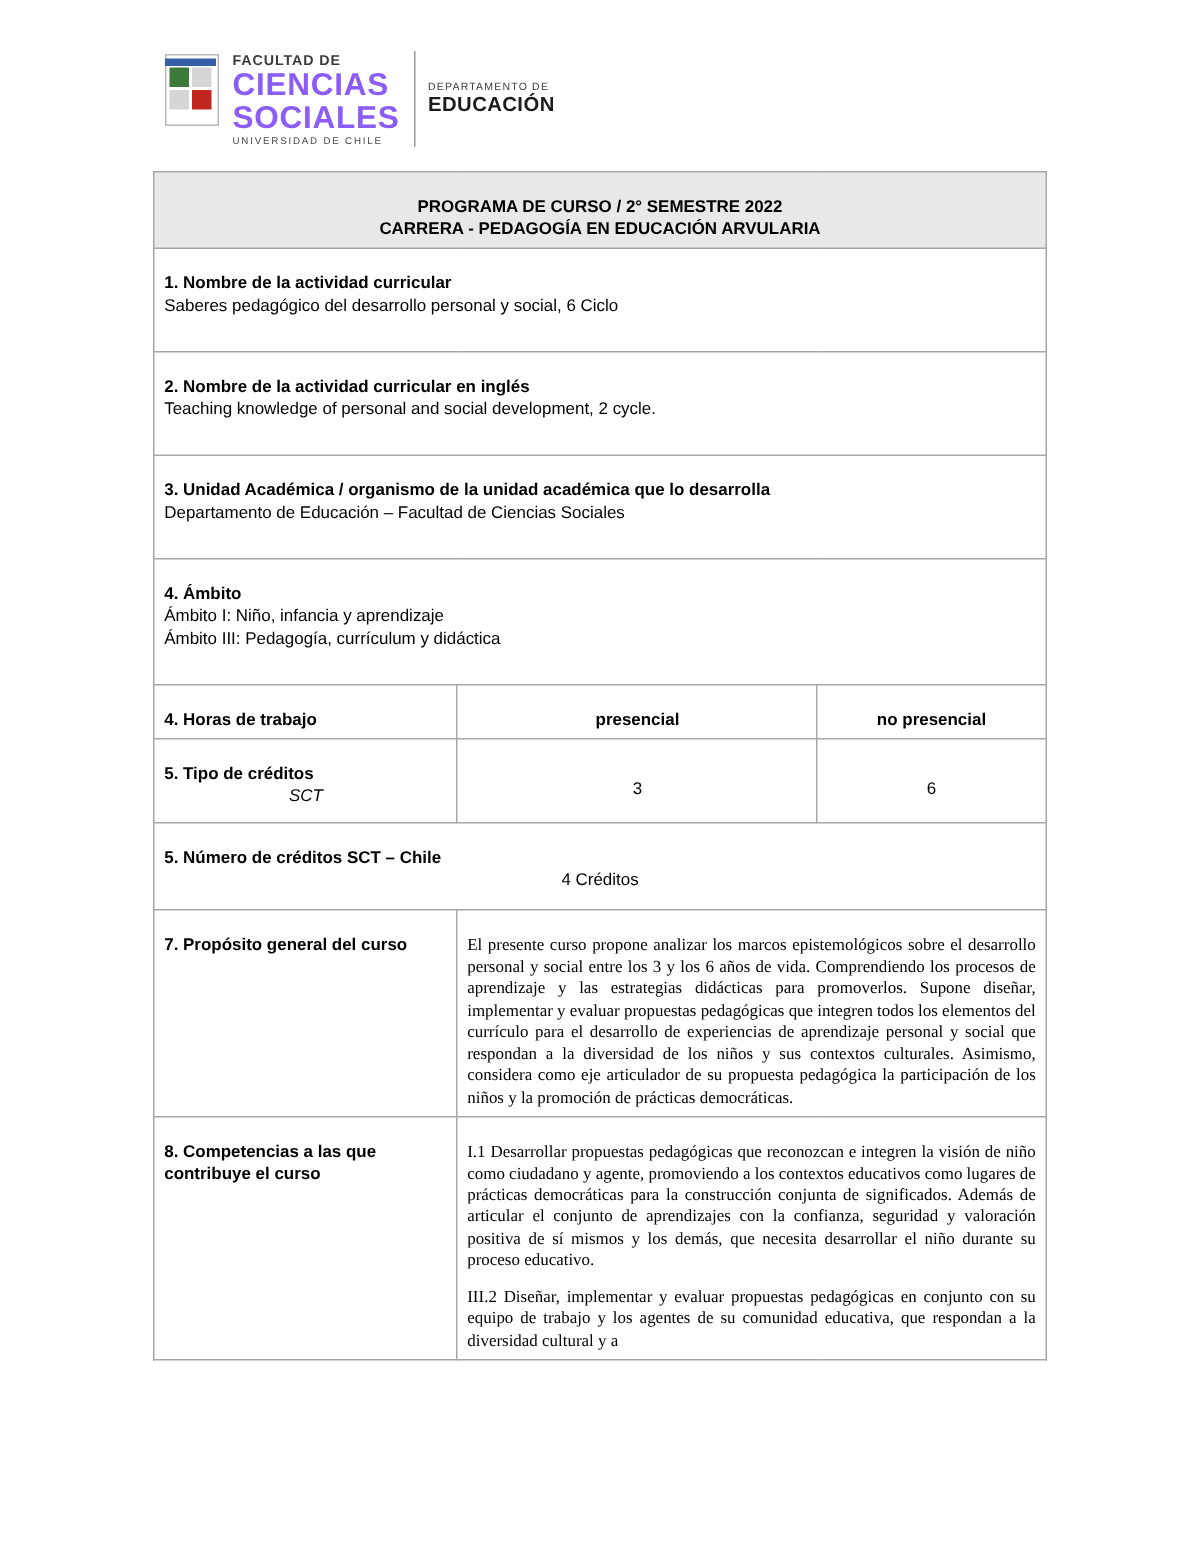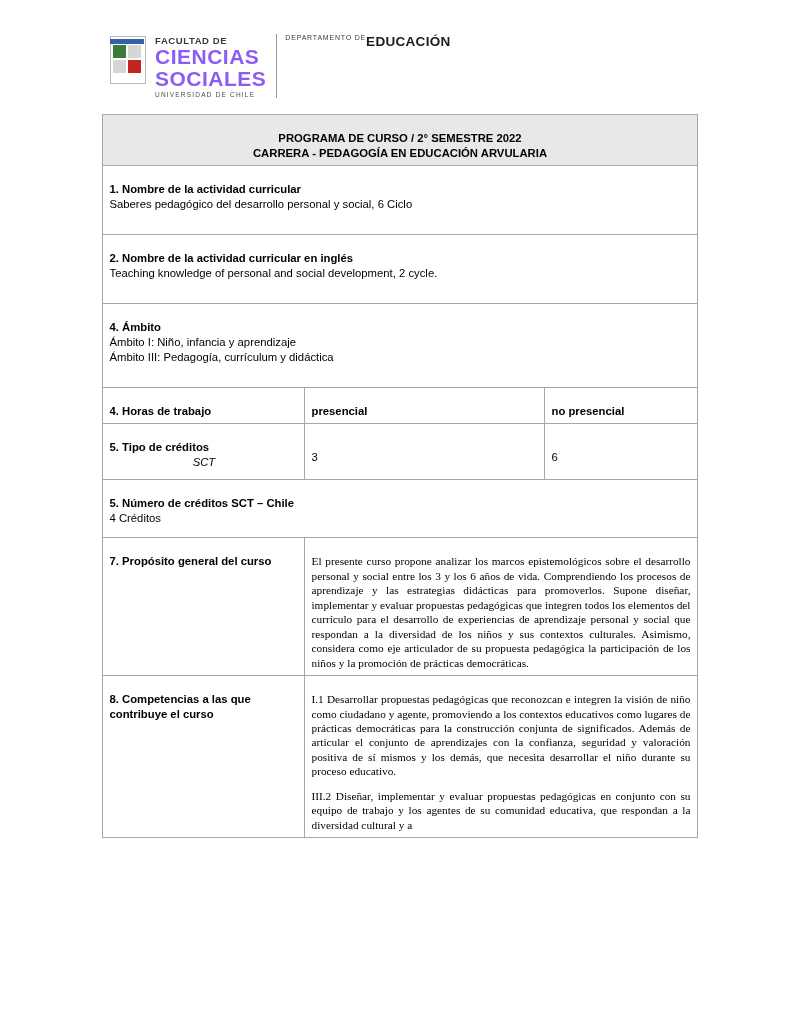--- a/index.html
+++ b/index.html
@@ -86,21 +86,21 @@
     letter-spacing: 1.2px;
     color: #4a4a4a;
     margin-top: 2px;
   }
   .logo-div {
     border-left: 1px solid #9a9a9a;
     margin-left: 10px;
     padding-left: 8px;
     align-self: stretch;
     display: flex;
-    flex-direction: row;
+    flex-direction: column;
     justify-content: center;
   }
   .logo-div .d1 {
     font-size: 7px;
     letter-spacing: 0.8px;
     color: #3b3b3b;
   }
   .logo-div .d2 {
     font-size: 13.5px;
     letter-spacing: 0.3px;
@@ -125,21 +125,21 @@
   .hdr td {
     background: #e8e8e8;
     text-align: center;
     font-weight: bold;
     font-size: 11.3px;
     padding-top: 5px;
     padding-bottom: 5px;
   }
   .hdr .l2 { display: block; }
   .bold { font-weight: bold; }
-  .center { }
+  .center { text-align: center; }
   .just { text-align: justify; font-family: Liberation Serif, serif; }
   .pad-body { margin-top: 1px; }
   .sct {
     display: block;
     text-align: center;
     font-style: italic;
     font-weight: normal;
   }
   ul.bul {
     margin: 0 0 0 2px;
@@ -207,20 +207,26 @@
         </td>
       </tr>
 
       <tr>
         <td colspan="3" style="height:47px">
           <div class="bold">2.  Nombre de la actividad curricular en inglés</div>
           <div class="pad-body">Teaching knowledge of personal and social development, 2 cycle.</div>
         </td>
       </tr>
 
+      <tr>
+        <td colspan="3" style="height:47px">
+          <div class="bold">3. Unidad Académica / organismo de la unidad académica que lo desarrolla</div>
+          <div class="pad-body">Departamento de Educación – Facultad de Ciencias Sociales</div>
+        </td>
+      </tr>
 
       <tr>
         <td colspan="3" style="height:62px">
           <div class="bold">4.  Ámbito</div>
           <div class="pad-body">Ámbito I: Niño, infancia y aprendizaje</div>
           <div>Ámbito III: Pedagogía, currículum y didáctica</div>
         </td>
       </tr>
 
       <tr>

